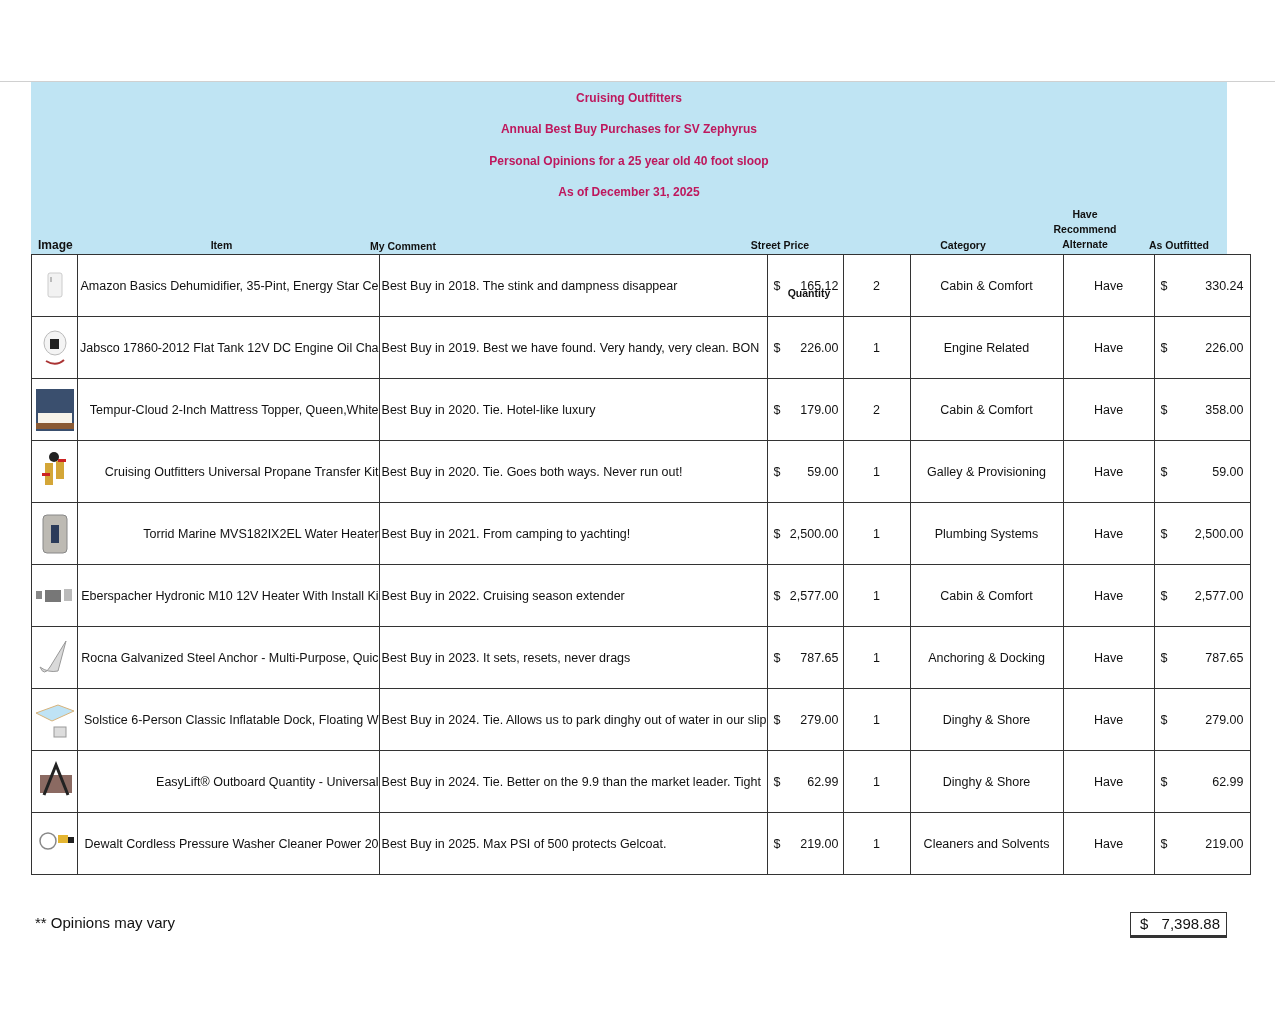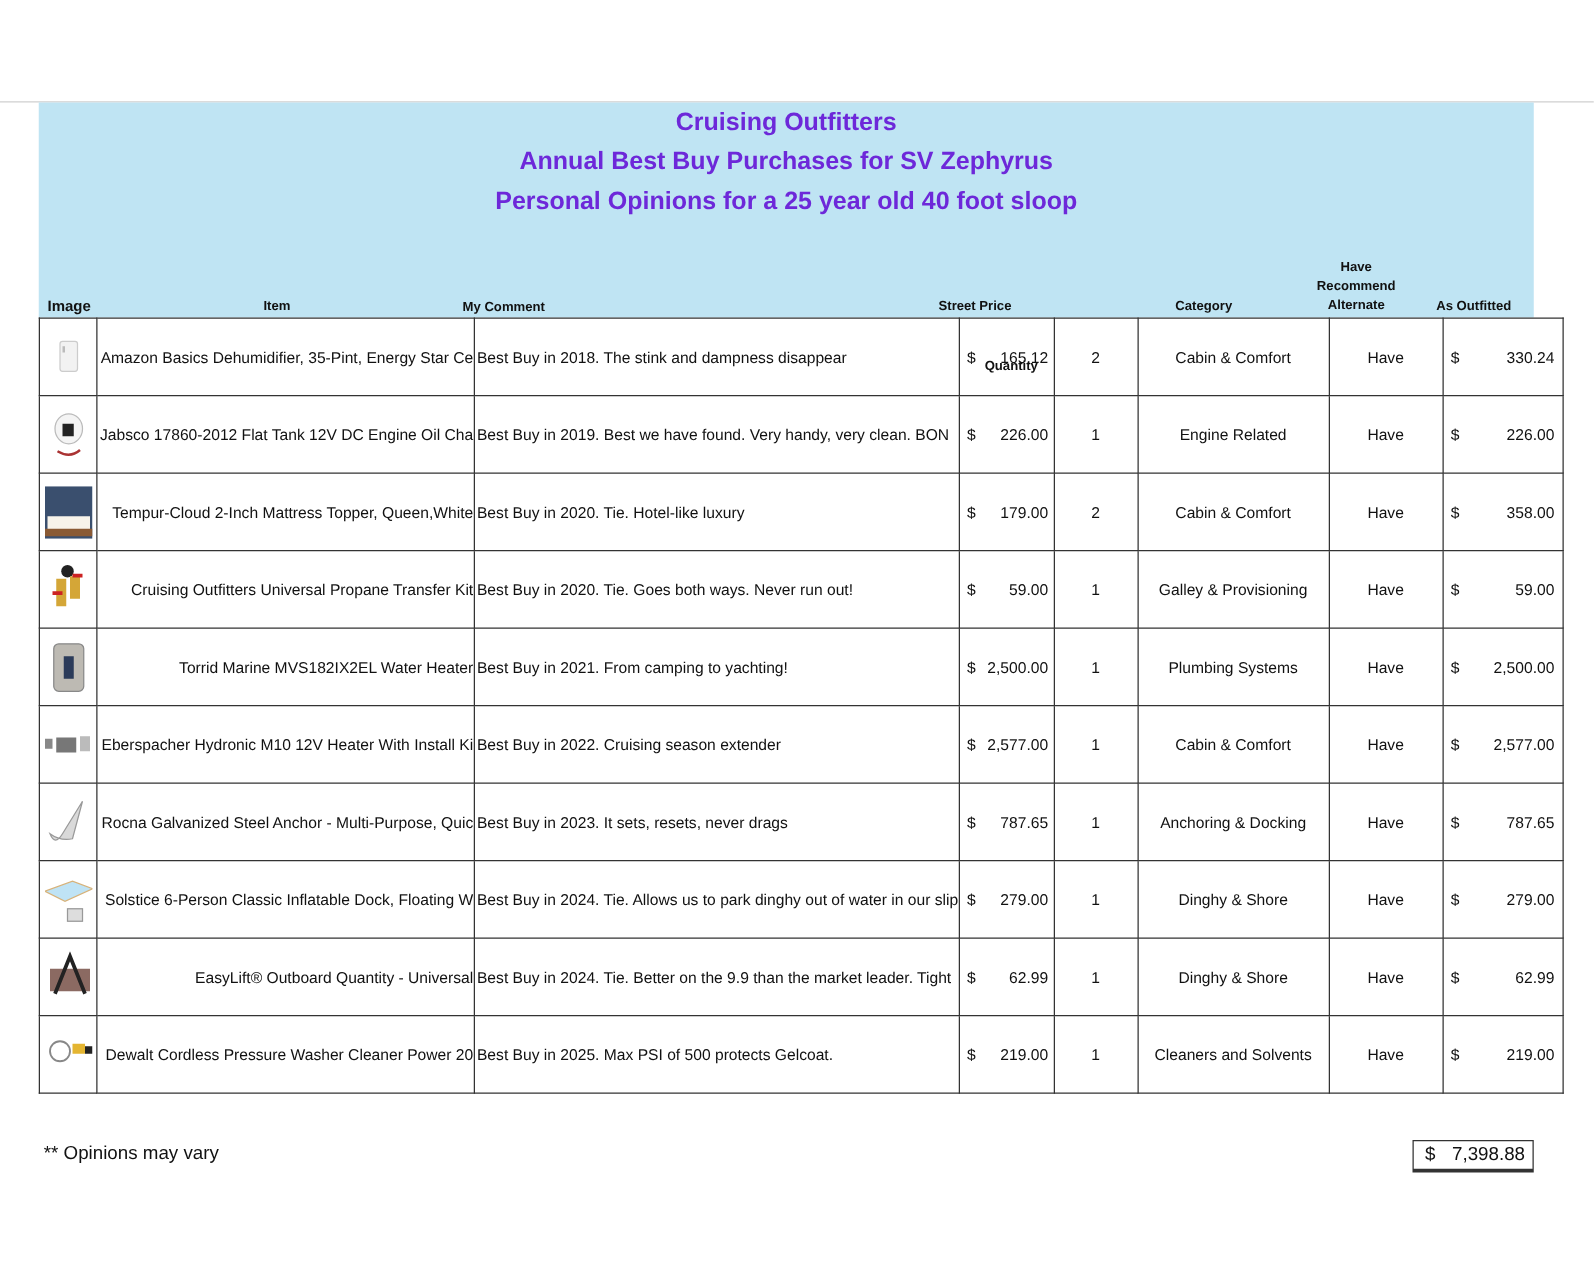--- a/index.html
+++ b/index.html
@@ -1,21 +1,21 @@
 <!DOCTYPE html>
 <html><head>
 <meta charset="utf-8">
 <style>
   html, body { margin: 0; padding: 0; background: #ffffff; }
   body { width: 1275px; height: 1025px; position: relative; overflow: hidden;
          font-family: "Liberation Sans", "DejaVu Sans", sans-serif; color: #111; }
   .topline { position: absolute; left: 0; top: 81px; width: 1275px; height: 1px; background: #d0d0d0; }
   .banner { position: absolute; left: 31px; top: 82px; width: 1196px; height: 172px; background: #bfe4f3; }
   .title-line { position: absolute; left: 0; width: 1196px; text-align: center; font-weight: bold;
-                font-size: 20px; color: #6d28d9; line-height: 24px; }
+                font-size: 12px; color: #be185d; line-height: 24px; }
   .t0 { top: 4px; } .t1 { top: 35px; } .t2 { top: 67px; } .t3 { top: 98px; }
   .hdr { position: absolute; font-weight: bold; font-size: 10.5px; color: #111; line-height: 15px; }
   .hdr.c { text-align: center; }
   table.grid { position: absolute; left: 31px; top: 254px; border-collapse: collapse; table-layout: fixed; }
   table.grid td { border: 1.5px solid #333; height: 61px; padding: 0; font-size: 12.5px;
                   white-space: nowrap; overflow: hidden; vertical-align: middle; }
   td.img { width: 45px; position: relative; }
   td.item { width: 287px; padding-left: 2px !important; text-align: right; }
   td.comment { width: 371px; padding-left: 2px !important; }
   td.price { width: 75px; position: relative; }
@@ -34,20 +34,21 @@
 </style>
 </head>
 <body>
 
 <div class="topline"></div>
 
 <div class="banner">
   <div class="title-line t0">Cruising Outfitters</div>
   <div class="title-line t1">Annual Best Buy Purchases for SV Zephyrus</div>
   <div class="title-line t2">Personal Opinions for a 25 year old 40 foot sloop</div>
+  <div class="title-line t3">As of December 31, 2025</div>
 
   <div class="hdr" style="left:7px; top:156px; font-size:12px;">Image</div>
   <div class="hdr c" style="left:47px; top:156px; width:287px;">Item</div>
   <div class="hdr" style="left:339px; top:157px;">My Comment</div>
   <div class="hdr c" style="left:710px; top:156px; width:78px;">Street Price</div>
   <div class="hdr c" style="left:744px; top:156px; width:68px;margin-top:48px;">Quantity</div>
   <div class="hdr c" style="left:856px; top:156px; width:152px;">Category</div>
   <div class="hdr c" style="left:1008px; top:125px; width:92px;">
     <div>Have</div>
     <div>Recommend</div>

